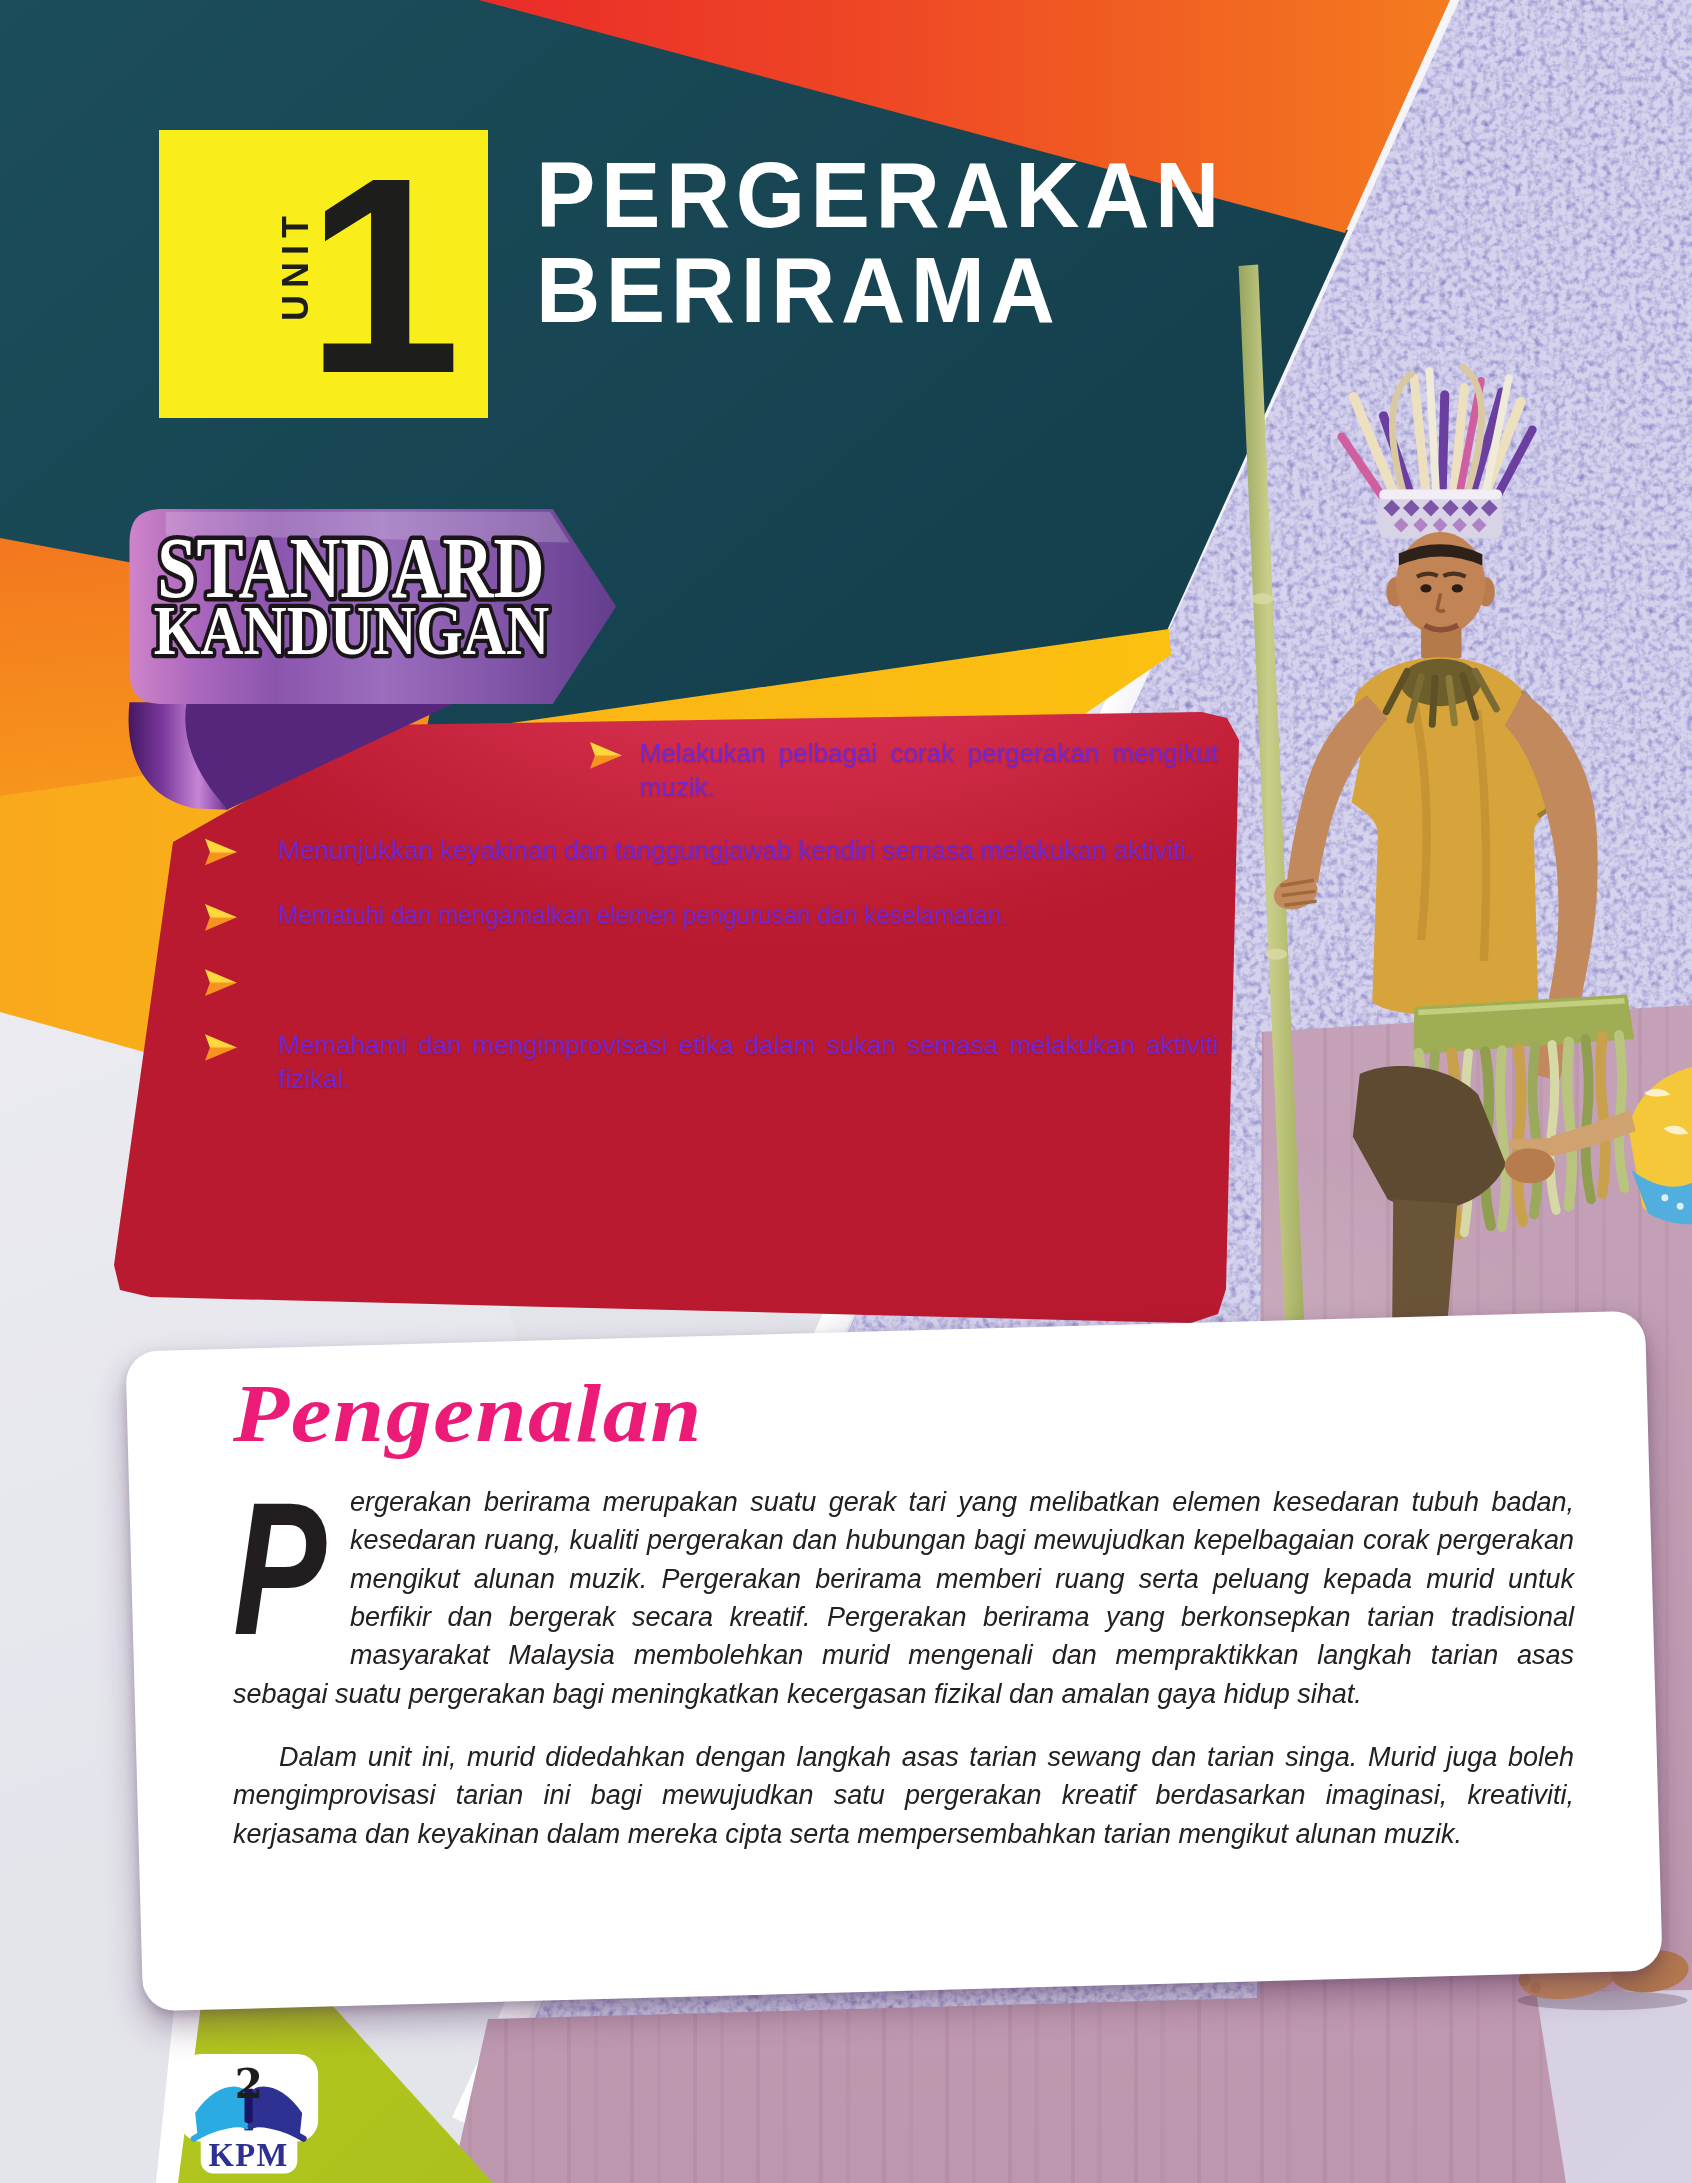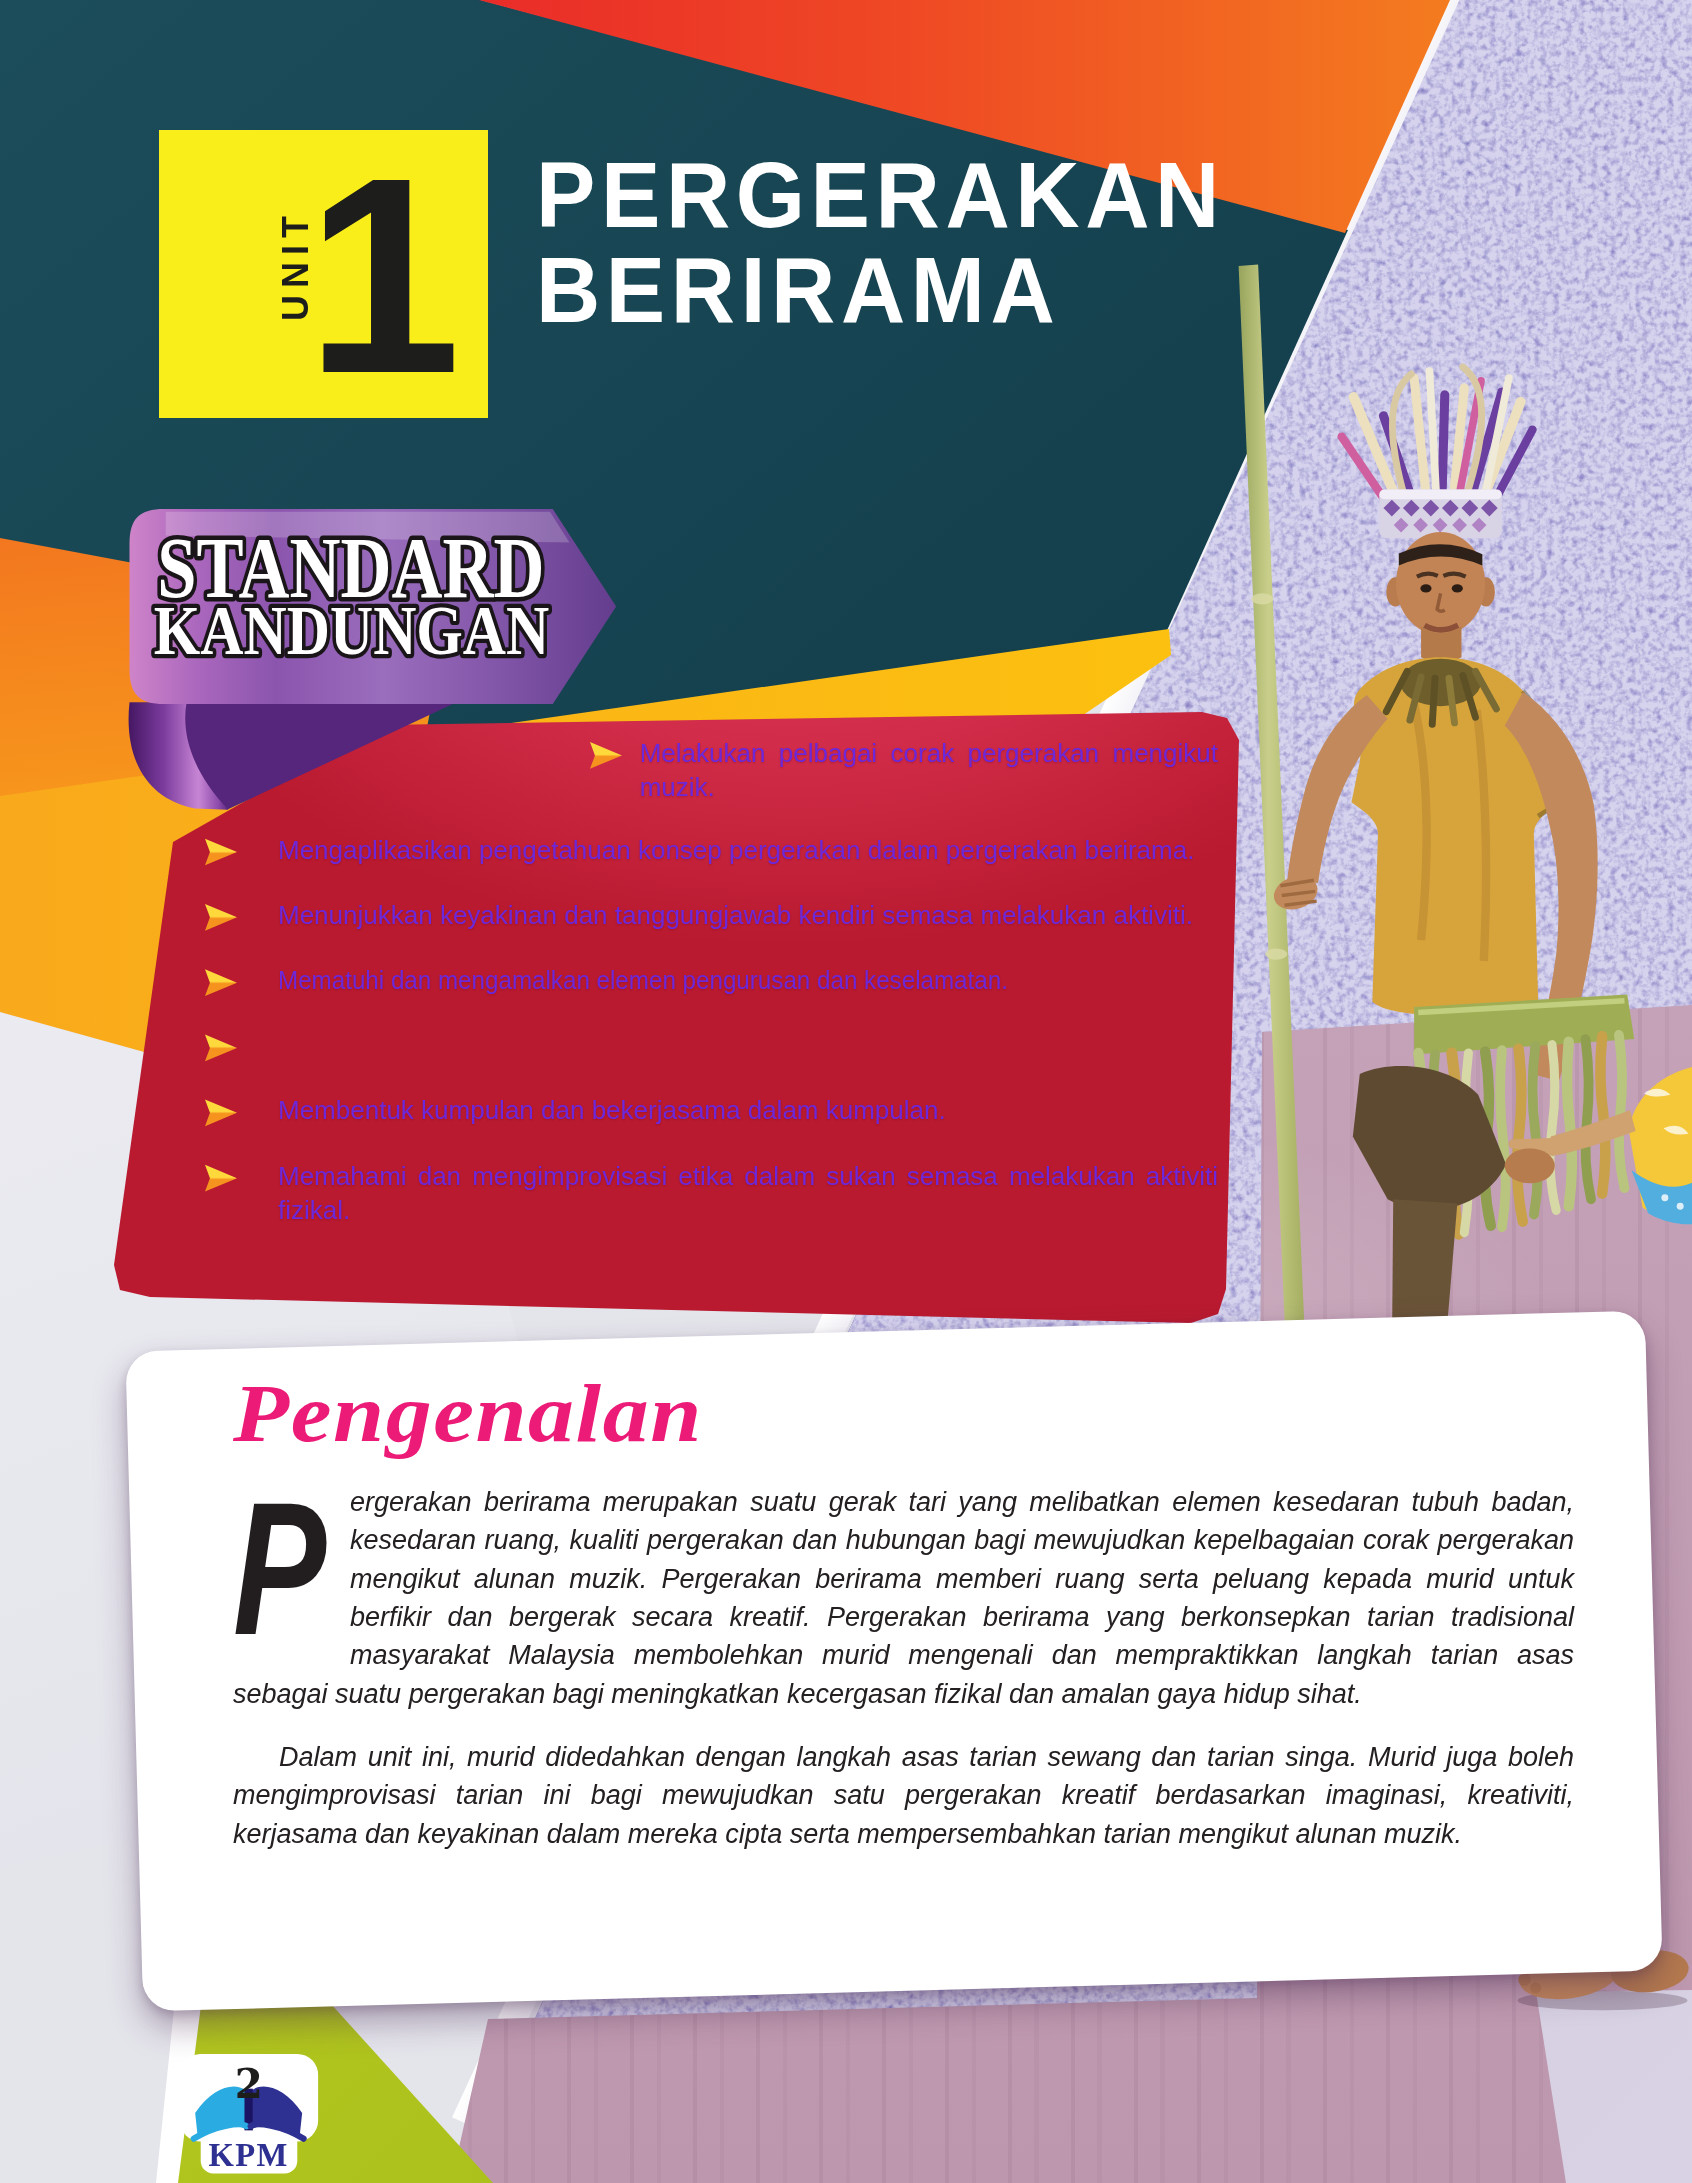--- a/index.html
+++ b/index.html
@@ -281,36 +281,28 @@
   </div>
 
   <div class="abs" id="redbox"></div>
   <div class="abs" id="bullets">
     <div class="item item1">
       <span class="arrow"></span>
       <span class="txt">Melakukan pelbagai corak pergerakan mengikut muzik.</span>
     </div>
     <div class="item">
       <span class="arrow"></span>
-      <span class="txt">Mengaplikasikan pengetahuan konsep pergerakan dalam pergerakan berirama.</span>
+      <span class="txt">Menunjukkan keyakinan dan tanggungjawab kendiri semasa melakukan aktiviti.</span>
     </div>
     <div class="item">
       <span class="arrow"></span>
-      <span class="txt">Menunjukkan keyakinan dan tanggungjawab kendiri semasa melakukan aktiviti.</span>
+      <span class="txt squeeze">Mematuhi dan mengamalkan elemen pengurusan dan keselamatan.</span>
     </div>
     <div class="item">
       <span class="arrow"></span>
-      <span class="txt squeeze">Mematuhi dan mengamalkan elemen pengurusan dan keselamatan.</span>
-    </div>
-    <div class="item">
-      <span class="arrow"></span>
-    </div>
-    <div class="item">
-      <span class="arrow"></span>
-      <span class="txt oneline">Membentuk kumpulan dan bekerjasama dalam kumpulan.</span>
     </div>
     <div class="item">
       <span class="arrow"></span>
       <span class="txt">Memahami dan mengimprovisasi etika dalam sukan semasa melakukan aktiviti fizikal.</span>
     </div>
   </div>
 
   <svg class="abs" id="ribbon" width="543" height="333" viewBox="0 0 780 478">
     <defs>
       <linearGradient id="ribGrad" x1="0" y1="0" x2="1" y2="0">

